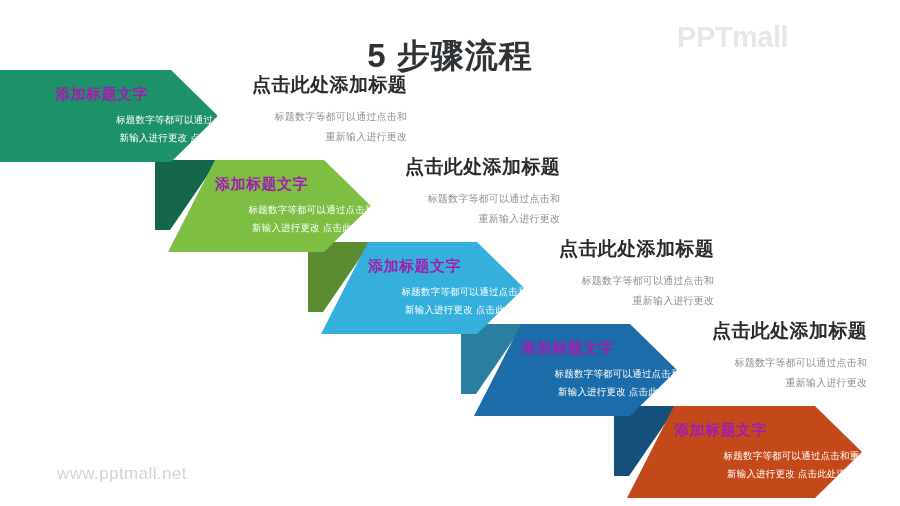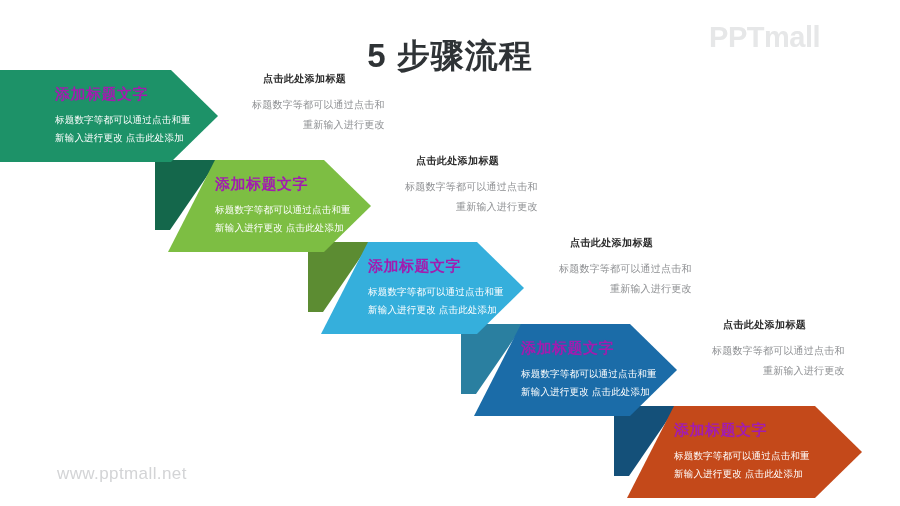--- a/index.html
+++ b/index.html
@@ -27,21 +27,21 @@
     font-size: 33px;
     font-weight: bold;
     color: #2f3336;
     letter-spacing: 1px;
     line-height: 1.1;
   }
 
   
   #logo {
     position: absolute;
-    right: 4px; top: 23px;
+    right: 36px; top: 23px;
     font-size: 29px;
     font-weight: bold;
     color: #e6e7e8;
     letter-spacing: -0.5px;
     line-height: 1;
     user-select: none;
   }
 
   
   #footer-url {
@@ -76,44 +76,44 @@
     font-size: 15px;
     font-weight: bold;
     margin-bottom: 7px;
     letter-spacing: 0.5px;
   }
   .arrow-body {
     color: #ffffff;
     font-size: 9.5px;
     line-height: 1.85;
     letter-spacing: 0.2px;
+    text-align: center;
   }
 
   
   .tail {
     position: absolute;
   }
   .tail-shape {
     position: absolute;
     left: 0; top: 0;
     width: 100%; height: 100%;
   }
 
   
   .caption {
     position: absolute;
   }
   .caption-title {
-    font-size: 10px;
+    font-size: 19px;
     font-weight: bold;
     color: #2b2b2b;
     letter-spacing: 0.4px;
     margin-bottom: 9px;
     white-space: nowrap;
-    margin-left: 11px;
   }
   .caption-body {
     font-size: 10px;
     color: #8d8f92;
     line-height: 2.0;
     letter-spacing: 0.2px;
     white-space: nowrap;
     text-align: right;
   }
 </style>

